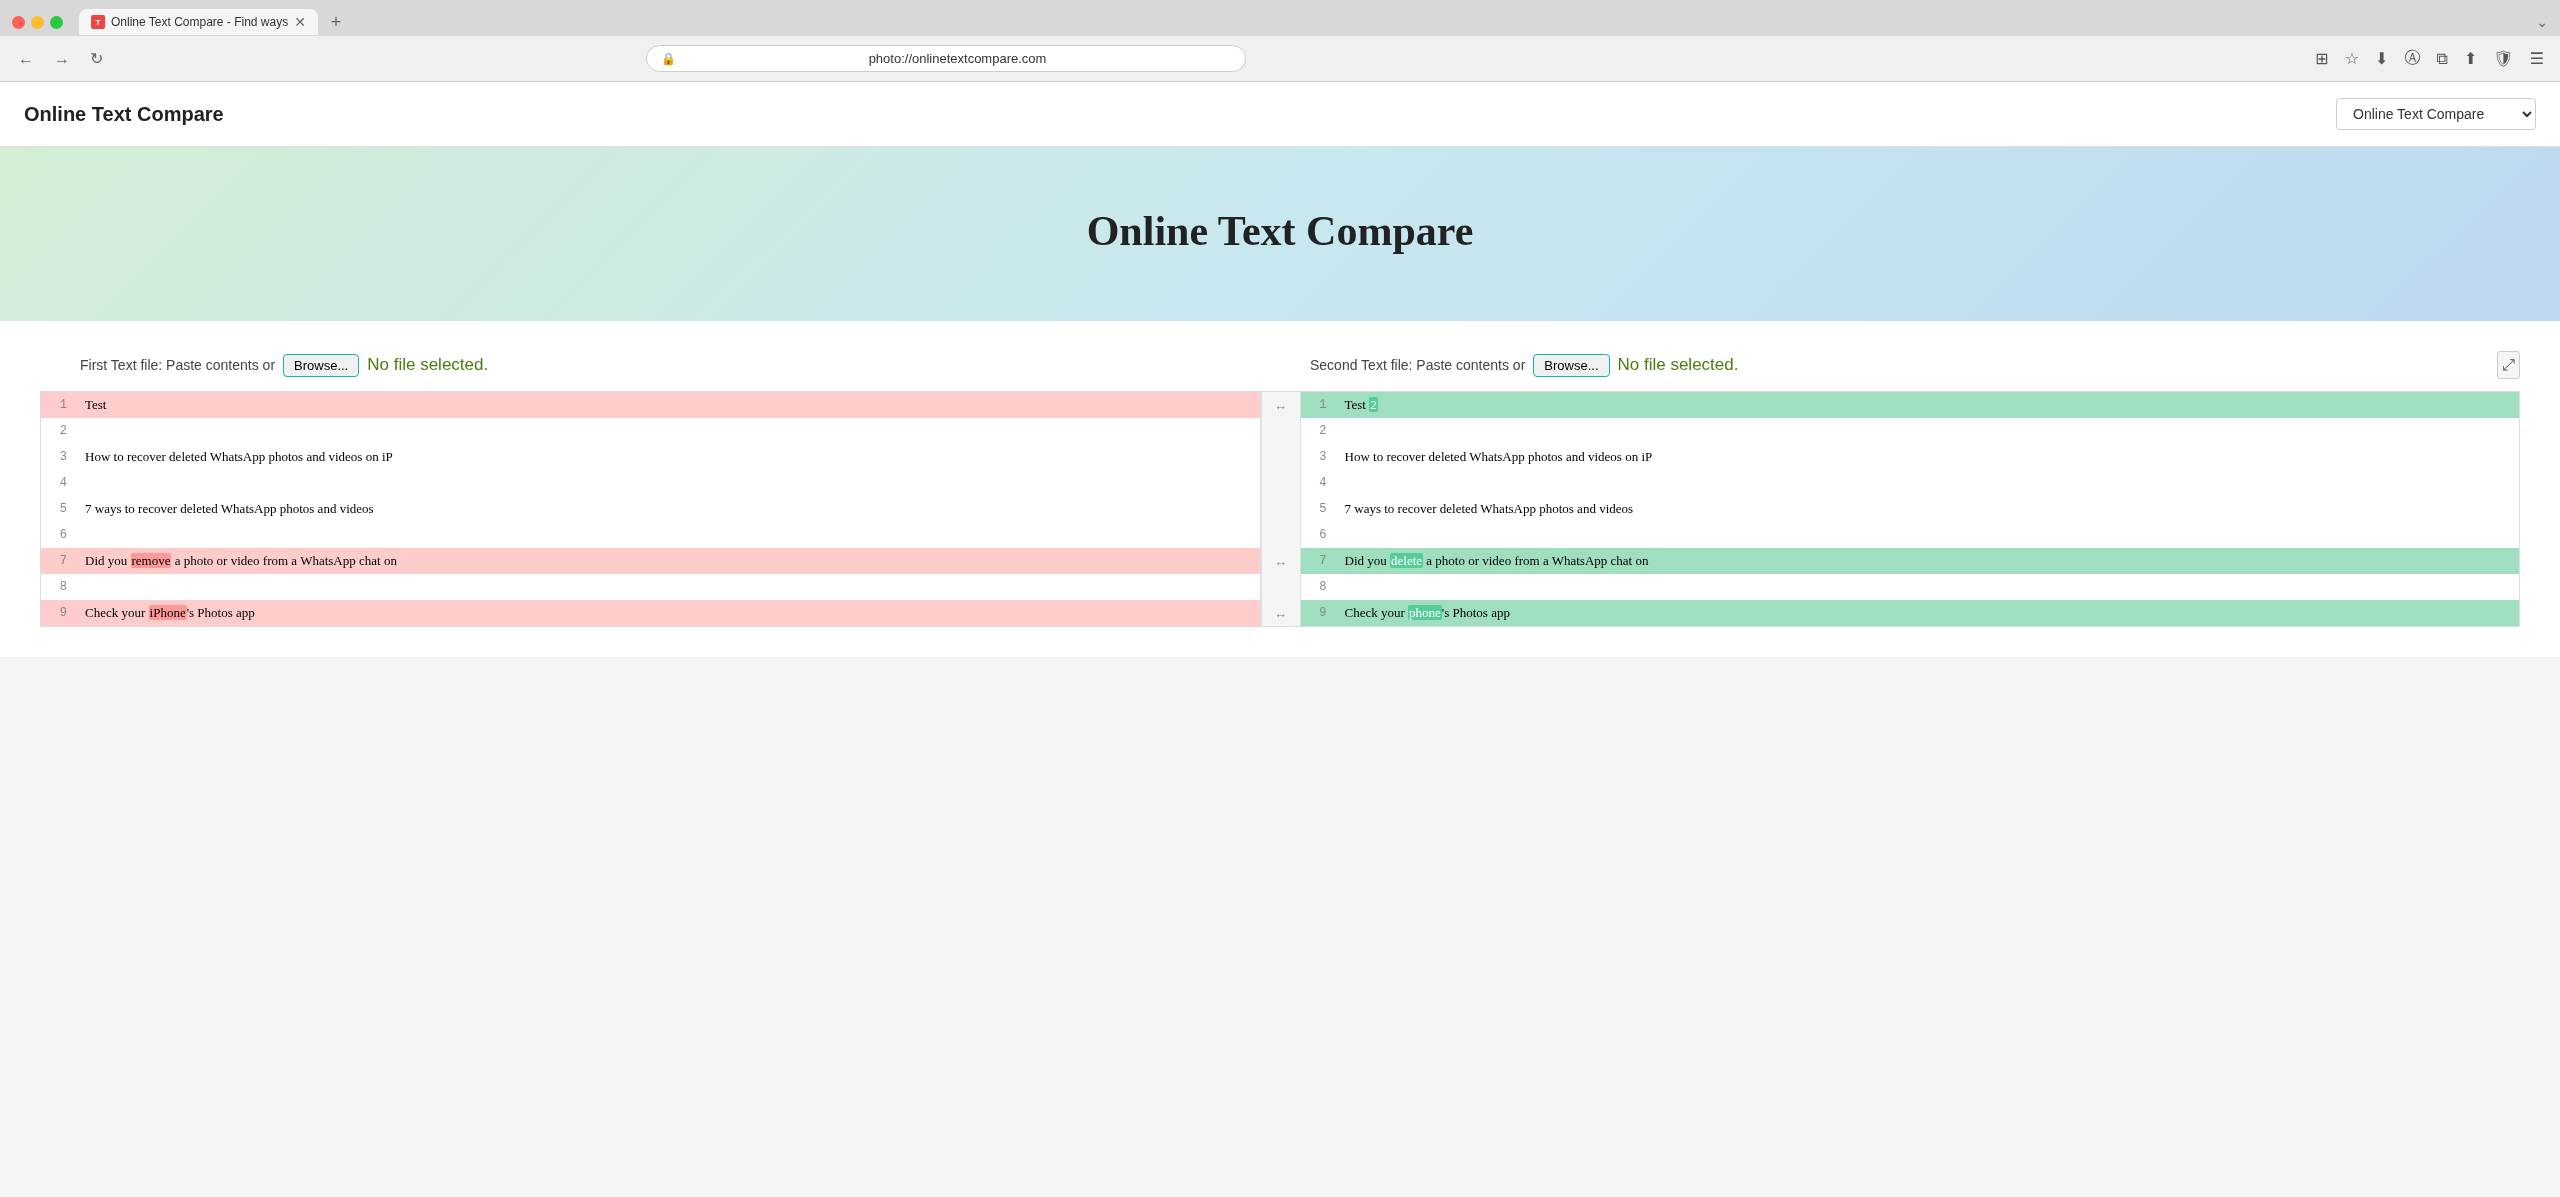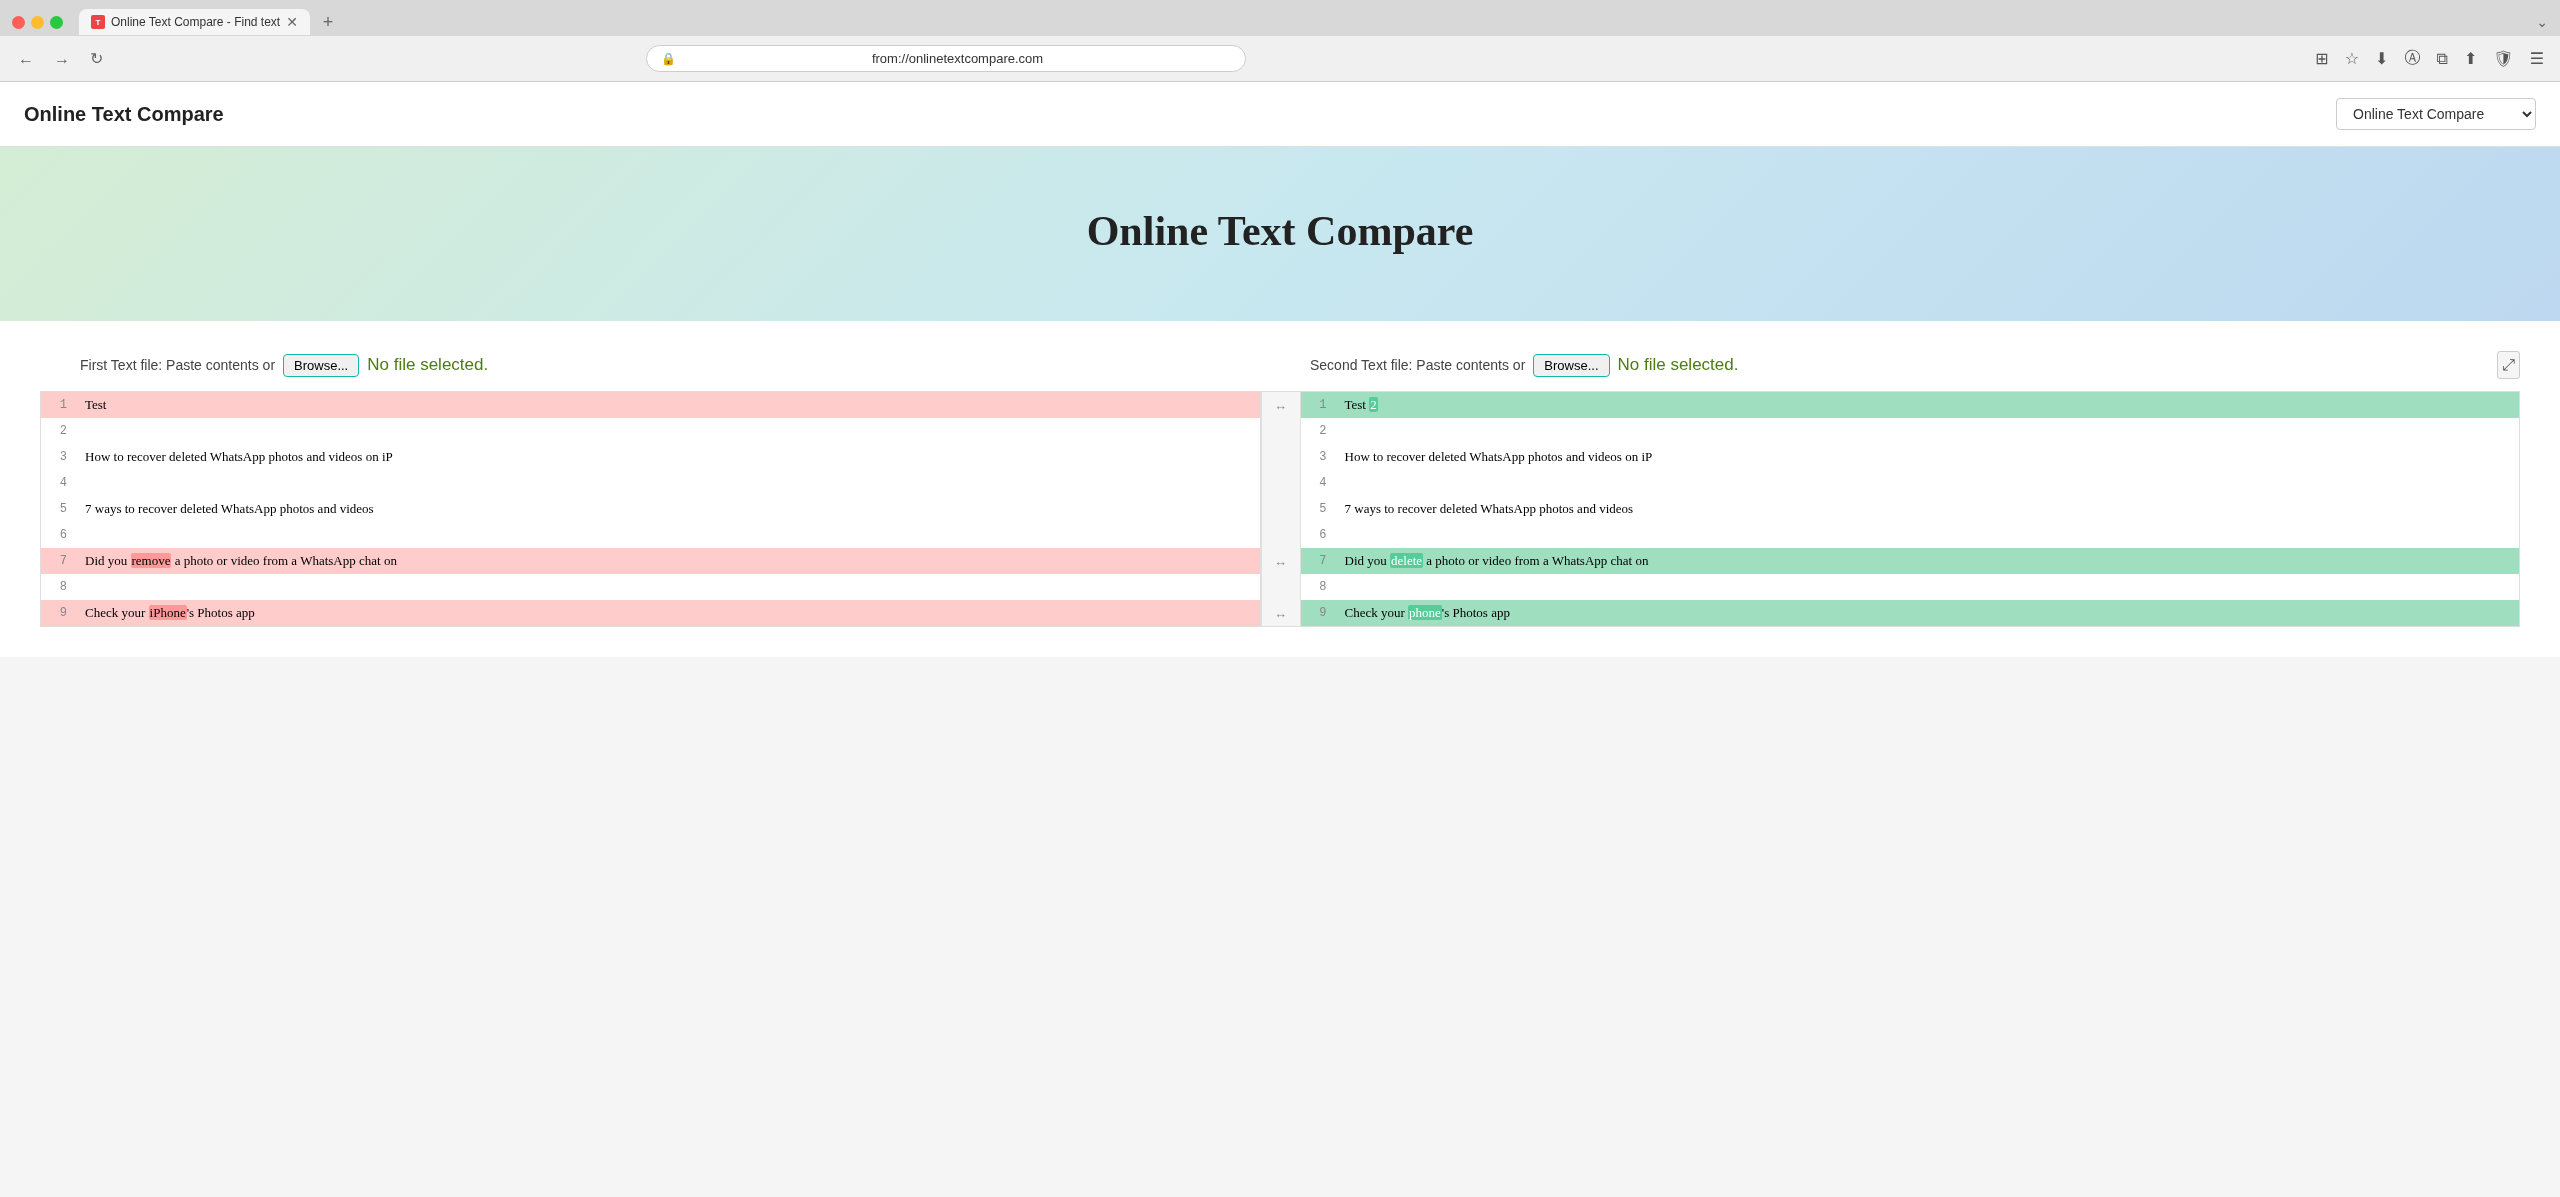--- a/index.html
+++ b/index.html
@@ -174,33 +174,33 @@
 
 <div class="browser-chrome">
   <div class="tab-bar">
     <div class="traffic-lights">
       <div class="traffic-light tl-red"></div>
       <div class="traffic-light tl-yellow"></div>
       <div class="traffic-light tl-green"></div>
     </div>
     <div class="tab">
       <div class="tab-favicon">T</div>
-      <span class="tab-title">Online Text Compare - Find text</span>
+      <span class="tab-title">Online Text Compare - Find ways</span>
       <span class="tab-close">✕</span>
     </div>
     <div class="tab-add">+</div>
     <div class="chevron-right">⌄</div>
   </div>
   <div class="nav-bar">
     <button class="nav-btn">←</button>
     <button class="nav-btn">→</button>
     <button class="nav-btn">↻</button>
     <div class="url-bar">
       <span class="url-bar-icon">🔒</span>
-      <span class="url-text">from://onlinetextcompare.com</span>
+      <span class="url-text">photo://onlinetextcompare.com</span>
     </div>
     <div class="nav-actions">
       <button class="nav-action-btn">⊞</button>
       <button class="nav-action-btn">☆</button>
       <button class="nav-action-btn">⬇</button>
       <button class="nav-action-btn">Ⓐ</button>
       <button class="nav-action-btn">⧉</button>
       <button class="nav-action-btn">⬆</button>
       <button class="nav-action-btn">🛡</button>
       <button class="nav-action-btn">☰</button>

